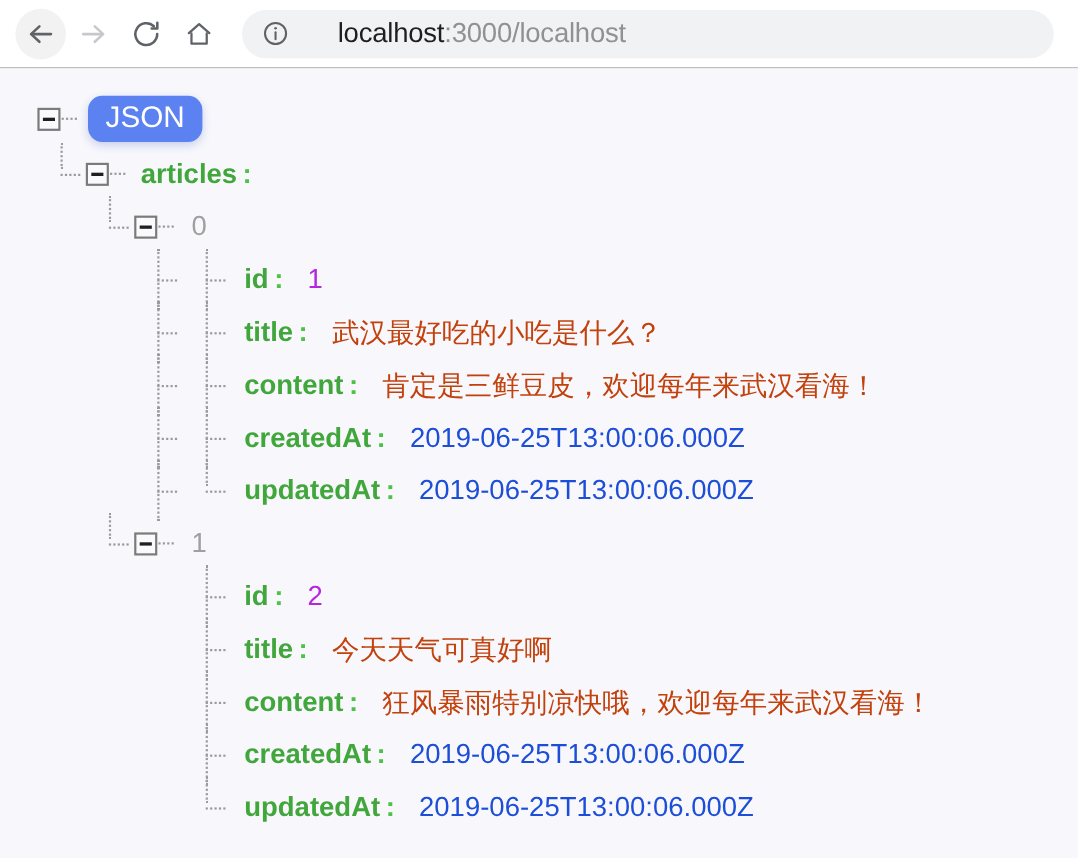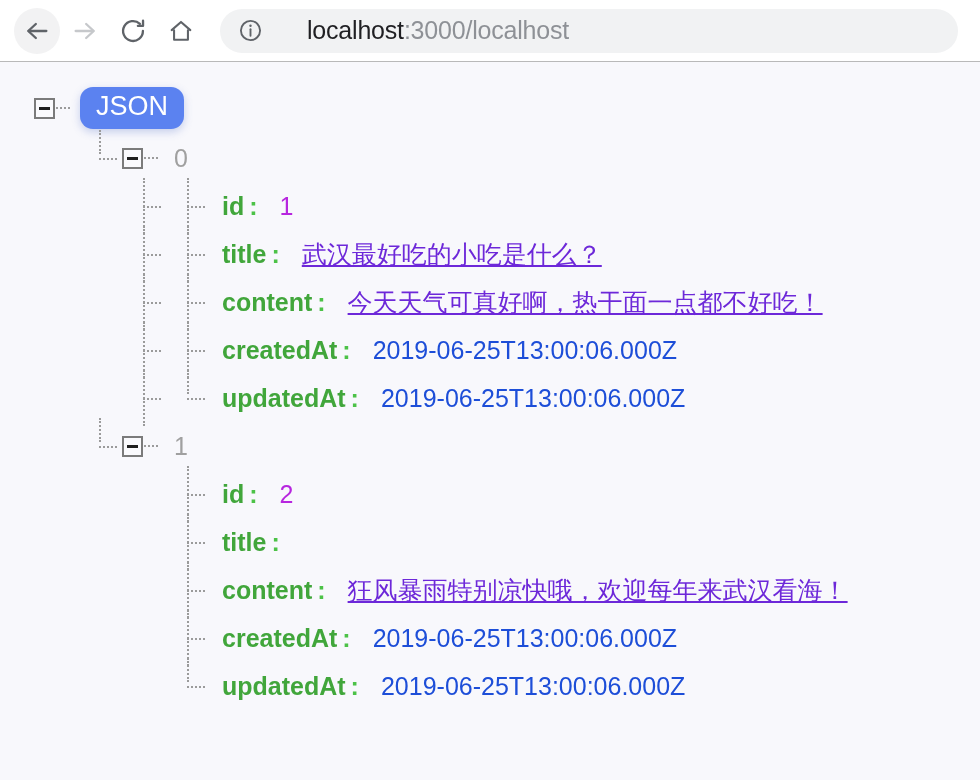--- a/index.html
+++ b/index.html
@@ -154,21 +154,21 @@
   .index {
     color: #a0a0a0;
     font-size: 25px;
     margin-left: 14px;
   }
   .val {
     font-size: 25px;
     margin-left: 22px;
     white-space: nowrap;
   }
-  .val.str { color: #6d28d9; text-decoration: underline; }
+  .val.str { color: #c2410c; }
   .val.num { color: #b726df; }
   .val.date { color: #1d4ed8; }
 </style>
 </head>
 <body>
 
 <div class="chrome">
 
   <div class="navbtn active">
     <span>
@@ -222,20 +222,26 @@
 
 <div class="viewer">
 
   <div class="row root">
     <div style="width:34px;flex:0 0 auto;"></div>
     <div class="toggle"></div>
     <div class="dots-h"></div>
     <span class="badge">JSON</span>
   </div>
 
+  <div class="row">
+    <div class="rail elbow" style="margin-left:34px;"></div>
+    <div class="toggle"></div>
+    <div class="dots-h"></div>
+    <span class="key"><span>articles</span><span class="colon">:</span></span>
+  </div>
 
   <div class="row">
     <div style="width:78px;flex:0 0 auto;"></div>
     <div class="rail elbow"></div>
     <div class="toggle"></div>
     <div class="dots-h"></div>
     <span class="index">0</span>
   </div>
 
   <div class="row">
@@ -252,21 +258,21 @@
     <div class="rail tee"></div>
     <span class="key"><span>title</span><span class="colon">:</span></span>
     <span class="val str">武汉最好吃的小吃是什么？</span>
   </div>
 
   <div class="row">
     <div style="width:122px;flex:0 0 auto;"></div>
     <div class="rail tee"></div>
     <div class="rail tee"></div>
     <span class="key"><span>content</span><span class="colon">:</span></span>
-    <span class="val str">今天天气可真好啊，热干面一点都不好吃！</span>
+    <span class="val str">肯定是三鲜豆皮，欢迎每年来武汉看海！</span>
   </div>
 
   <div class="row">
     <div style="width:122px;flex:0 0 auto;"></div>
     <div class="rail tee"></div>
     <div class="rail tee"></div>
     <span class="key"><span>createdAt</span><span class="colon">:</span></span>
     <span class="val date">2019-06-25T13:00:06.000Z</span>
   </div>
 
@@ -292,20 +298,21 @@
     <div class="rail tee"></div>
     <span class="key"><span>id</span><span class="colon">:</span></span>
     <span class="val num">2</span>
   </div>
 
   <div class="row">
     <div style="width:122px;flex:0 0 auto;"></div>
     <div class="rail"></div>
     <div class="rail tee"></div>
     <span class="key"><span>title</span><span class="colon">:</span></span>
+    <span class="val str">今天天气可真好啊</span>
   </div>
 
   <div class="row">
     <div style="width:122px;flex:0 0 auto;"></div>
     <div class="rail"></div>
     <div class="rail tee"></div>
     <span class="key"><span>content</span><span class="colon">:</span></span>
     <span class="val str">狂风暴雨特别凉快哦，欢迎每年来武汉看海！</span>
   </div>
 

